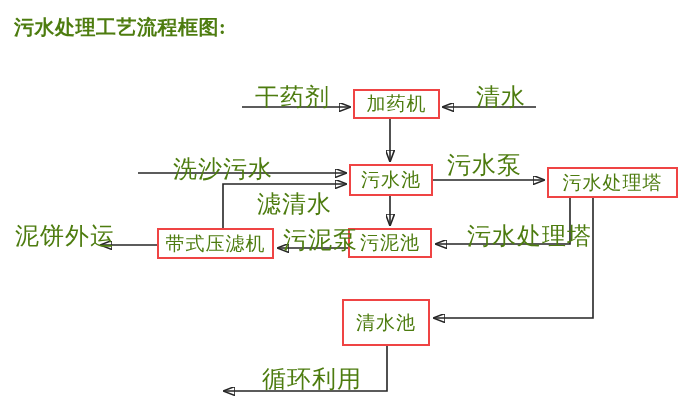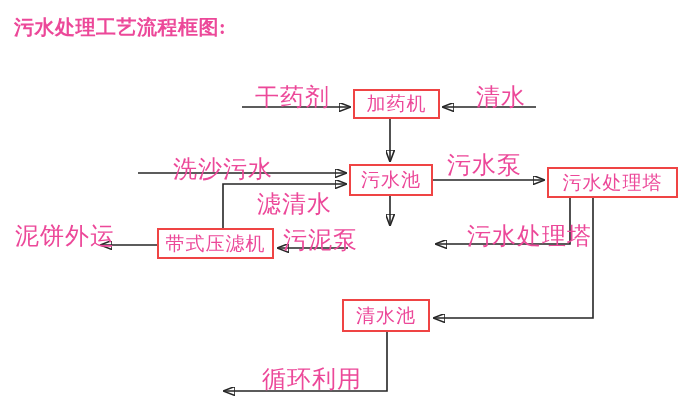--- a/index.html
+++ b/index.html
@@ -6,21 +6,21 @@
     margin: 0;
     padding: 0;
     background: #ffffff;
   }
   #canvas {
     position: relative;
     width: 700px;
     height: 420px;
     background: #ffffff;
     font-family: Liberation Serif, serif;
-    color: #ec4899;
+    color: #4d7c0f;
     overflow: hidden;
   }
   #connectors {
     position: absolute;
     left: 0;
     top: 0;
     width: 700px;
     height: 420px;
   }
   #connectors path {
@@ -55,21 +55,21 @@
     letter-spacing: 1px;
     white-space: nowrap;
     background: transparent;
   }
   
   .n-dosing   { left: 353px; top:  89px; width:  87px; height: 30px; }
   .n-wwpool   { left: 349px; top: 164px; width:  84px; height: 32px; }
   .n-tower    { left: 547px; top: 167px; width: 131px; height: 31px; }
   .n-press    { left: 157px; top: 228px; width: 117px; height: 31px; }
   .n-sludge   { left: 348px; top: 228px; width:  84px; height: 30px; }
-  .n-cwpool   { left: 342px; top: 299px; width:  88px; height: 33px; }
+  .n-cwpool   { left: 342px; top: 299px; width:  88px; height: 47px; }
   
   .l-drychem  { left: 255px; top:  81px; }
   .l-cleanw   { left: 476px; top:  81px; }
   .l-sandww   { left: 173px; top: 153px; }
   .l-wwpump   { left: 447px; top: 149px; }
   .l-filtw    { left: 257px; top: 188px; }
   .l-bottomww { left: 467px; top: 220px; }
   .l-slpump   { left: 283px; top: 224px; }
   .l-mudcake  { left:  15px; top: 220px; }
   .l-recycle  { left: 262px; top: 363px; }
@@ -98,20 +98,21 @@
     <path d="M348 248 H278" marker-end="url(#arrow)"></path>
     <path d="M157 245 H101" marker-end="url(#arrow)"></path>
     <path d="M593 198 V318 H434" marker-end="url(#arrow)"></path>
     <path d="M387 332 V391 H224" marker-end="url(#arrow)"></path>
   </svg>
 
   <div class="node n-dosing">加药机</div>
   <div class="node n-tower">污水处理塔</div>
   <div class="node n-wwpool">污水池</div>
   <div class="node n-press">带式压滤机</div>
+  <div class="node n-sludge">污泥池</div>
   <div class="node n-cwpool">清水池</div>
 
   <div class="flow-label l-drychem">干药剂</div>
   <div class="flow-label l-cleanw">清水</div>
   <div class="flow-label l-sandww">洗沙污水</div>
   <div class="flow-label l-wwpump">污水泵</div>
   <div class="flow-label l-filtw">滤清水</div>
   <div class="flow-label l-bottomww">污水处理塔</div>
   <div class="flow-label l-slpump">污泥泵</div>
   <div class="flow-label l-mudcake">泥饼外运</div>

